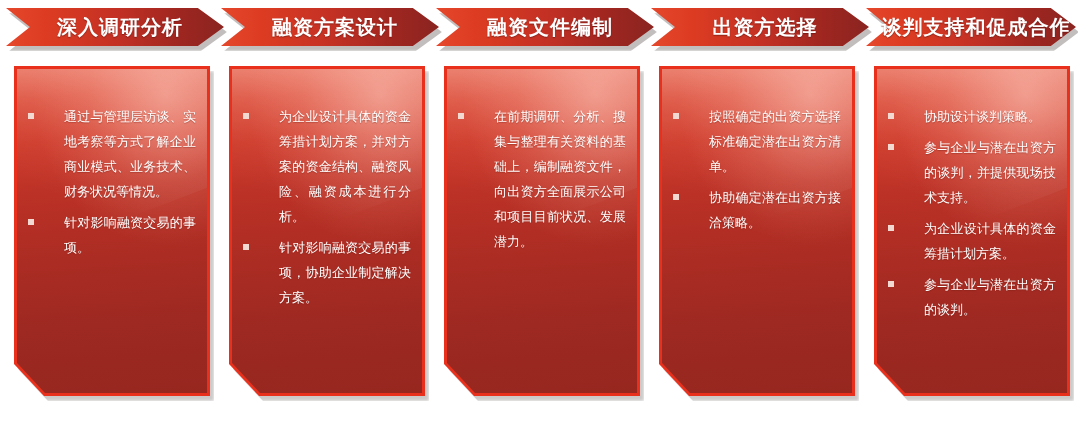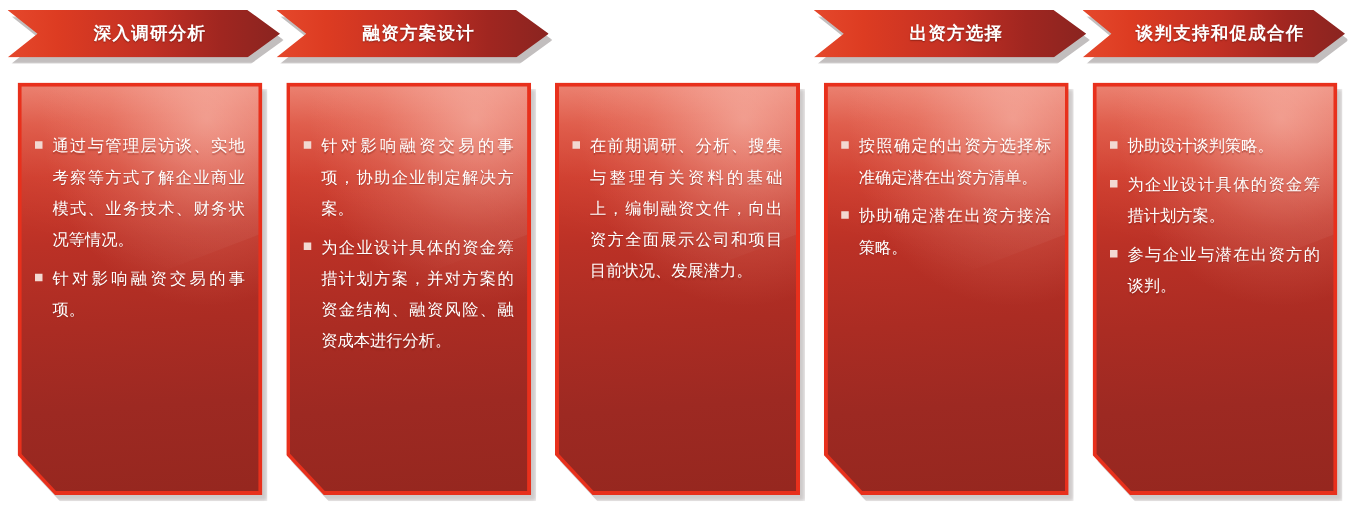--- a/index.html
+++ b/index.html
@@ -26,21 +26,21 @@
   .banner .shadow{
     position:absolute;left:3px;top:5px;width:100%;height:100%;
     background:rgba(120,110,110,.45);
     -webkit-clip-path:polygon(0% 0%, 88% 0%, 100% 50%, 88% 100%, 0% 100%, 11% 50%);
     clip-path:polygon(0% 0%, 88% 0%, 100% 50%, 88% 100%, 0% 100%, 11% 50%);
     filter:blur(1px);
   }
   .banner .btitle{
     position:relative;
     color:#ffffff;
-    font-size:14px;
+    font-size:20px;
     font-weight:bold;
     letter-spacing:1px;
     white-space:nowrap;
     font-family:"Liberation Sans","DejaVu Sans",sans-serif;
     text-shadow:0 1px 1px rgba(90,20,15,.55);
     padding-left:10px;
   }
 
   
   .card-row{position:absolute;left:0;top:0;width:1078px;height:422px;}
@@ -77,20 +77,21 @@
   }
   .bullets{
     position:absolute;left:0;top:0;width:100%;height:100%;
     padding:38px 14px 10px 14px;
     box-sizing:border-box;
   }
   .bullet{
     display:flex;
     align-items:flex-start;
     margin-bottom:6px;
+    gap:22px;
   }
   .bullet .marker{
     flex:0 0 auto;
     width:6px;height:6px;
     background:#f2d9d2;
     margin:9px 8px 0 0;
   }
   .bullet .btxt{
     flex:1 1 auto;
     color:#ffffff;
@@ -111,20 +112,25 @@
     <div class="banner" style="left:6px;width:218px;">
       <div class="shadow"></div>
       <div class="shape"></div>
       <div class="btitle">深入调研分析</div>
     </div>
     <div class="banner" style="left:221px;width:218px;">
       <div class="shadow"></div>
       <div class="shape"></div>
       <div class="btitle">融资方案设计</div>
     </div>
+    <div class="banner" style="left:436px;width:218px;">
+      <div class="shadow"></div>
+      <div class="shape"></div>
+      <div class="btitle">融资文件编制</div>
+    </div>
     <div class="banner" style="left:651px;width:218px;">
       <div class="shadow"></div>
       <div class="shape"></div>
       <div class="btitle">出资方选择</div>
     </div>
     <div class="banner" style="left:866px;width:210px;">
       <div class="shadow"></div>
       <div class="shape"></div>
       <div class="btitle">谈判支持和促成合作</div>
     </div>
@@ -150,26 +156,26 @@
     </div>
 
     <div class="card" style="left:229px;width:196px;">
       <div class="cshadow"></div>
       <div class="outer"></div>
       <div class="inner"></div>
       <div class="glossy"></div>
       <div class="bullets">
         <div class="bullet">
           <span class="marker"></span>
+          <span class="btxt">为企业设计具体的资金筹措计划方案，并对方案的资金结构、融资风险、融资成本进行分析。</span>
+        </div>
+        <div class="bullet">
+          <span class="marker"></span>
           <span class="btxt">针对影响融资交易的事项，协助企业制定解决方案。</span>
         </div>
-        <div class="bullet">
-          <span class="marker"></span>
-          <span class="btxt">为企业设计具体的资金筹措计划方案，并对方案的资金结构、融资风险、融资成本进行分析。</span>
-        </div>
       </div>
     </div>
 
     <div class="card" style="left:444px;width:196px;">
       <div class="cshadow"></div>
       <div class="outer"></div>
       <div class="inner"></div>
       <div class="glossy"></div>
       <div class="bullets">
         <div class="bullet">
@@ -198,20 +204,24 @@
 
     <div class="card" style="left:874px;width:196px;">
       <div class="cshadow"></div>
       <div class="outer"></div>
       <div class="inner"></div>
       <div class="glossy"></div>
       <div class="bullets">
         <div class="bullet">
           <span class="marker"></span>
           <span class="btxt">协助设计谈判策略。</span>
+        </div>
+        <div class="bullet">
+          <span class="marker"></span>
+          <span class="btxt">参与企业与潜在出资方的谈判，并提供现场技术支持。</span>
         </div>
         <div class="bullet">
           <span class="marker"></span>
           <span class="btxt">为企业设计具体的资金筹措计划方案。</span>
         </div>
         <div class="bullet">
           <span class="marker"></span>
           <span class="btxt">参与企业与潜在出资方的谈判。</span>
         </div>
       </div>

